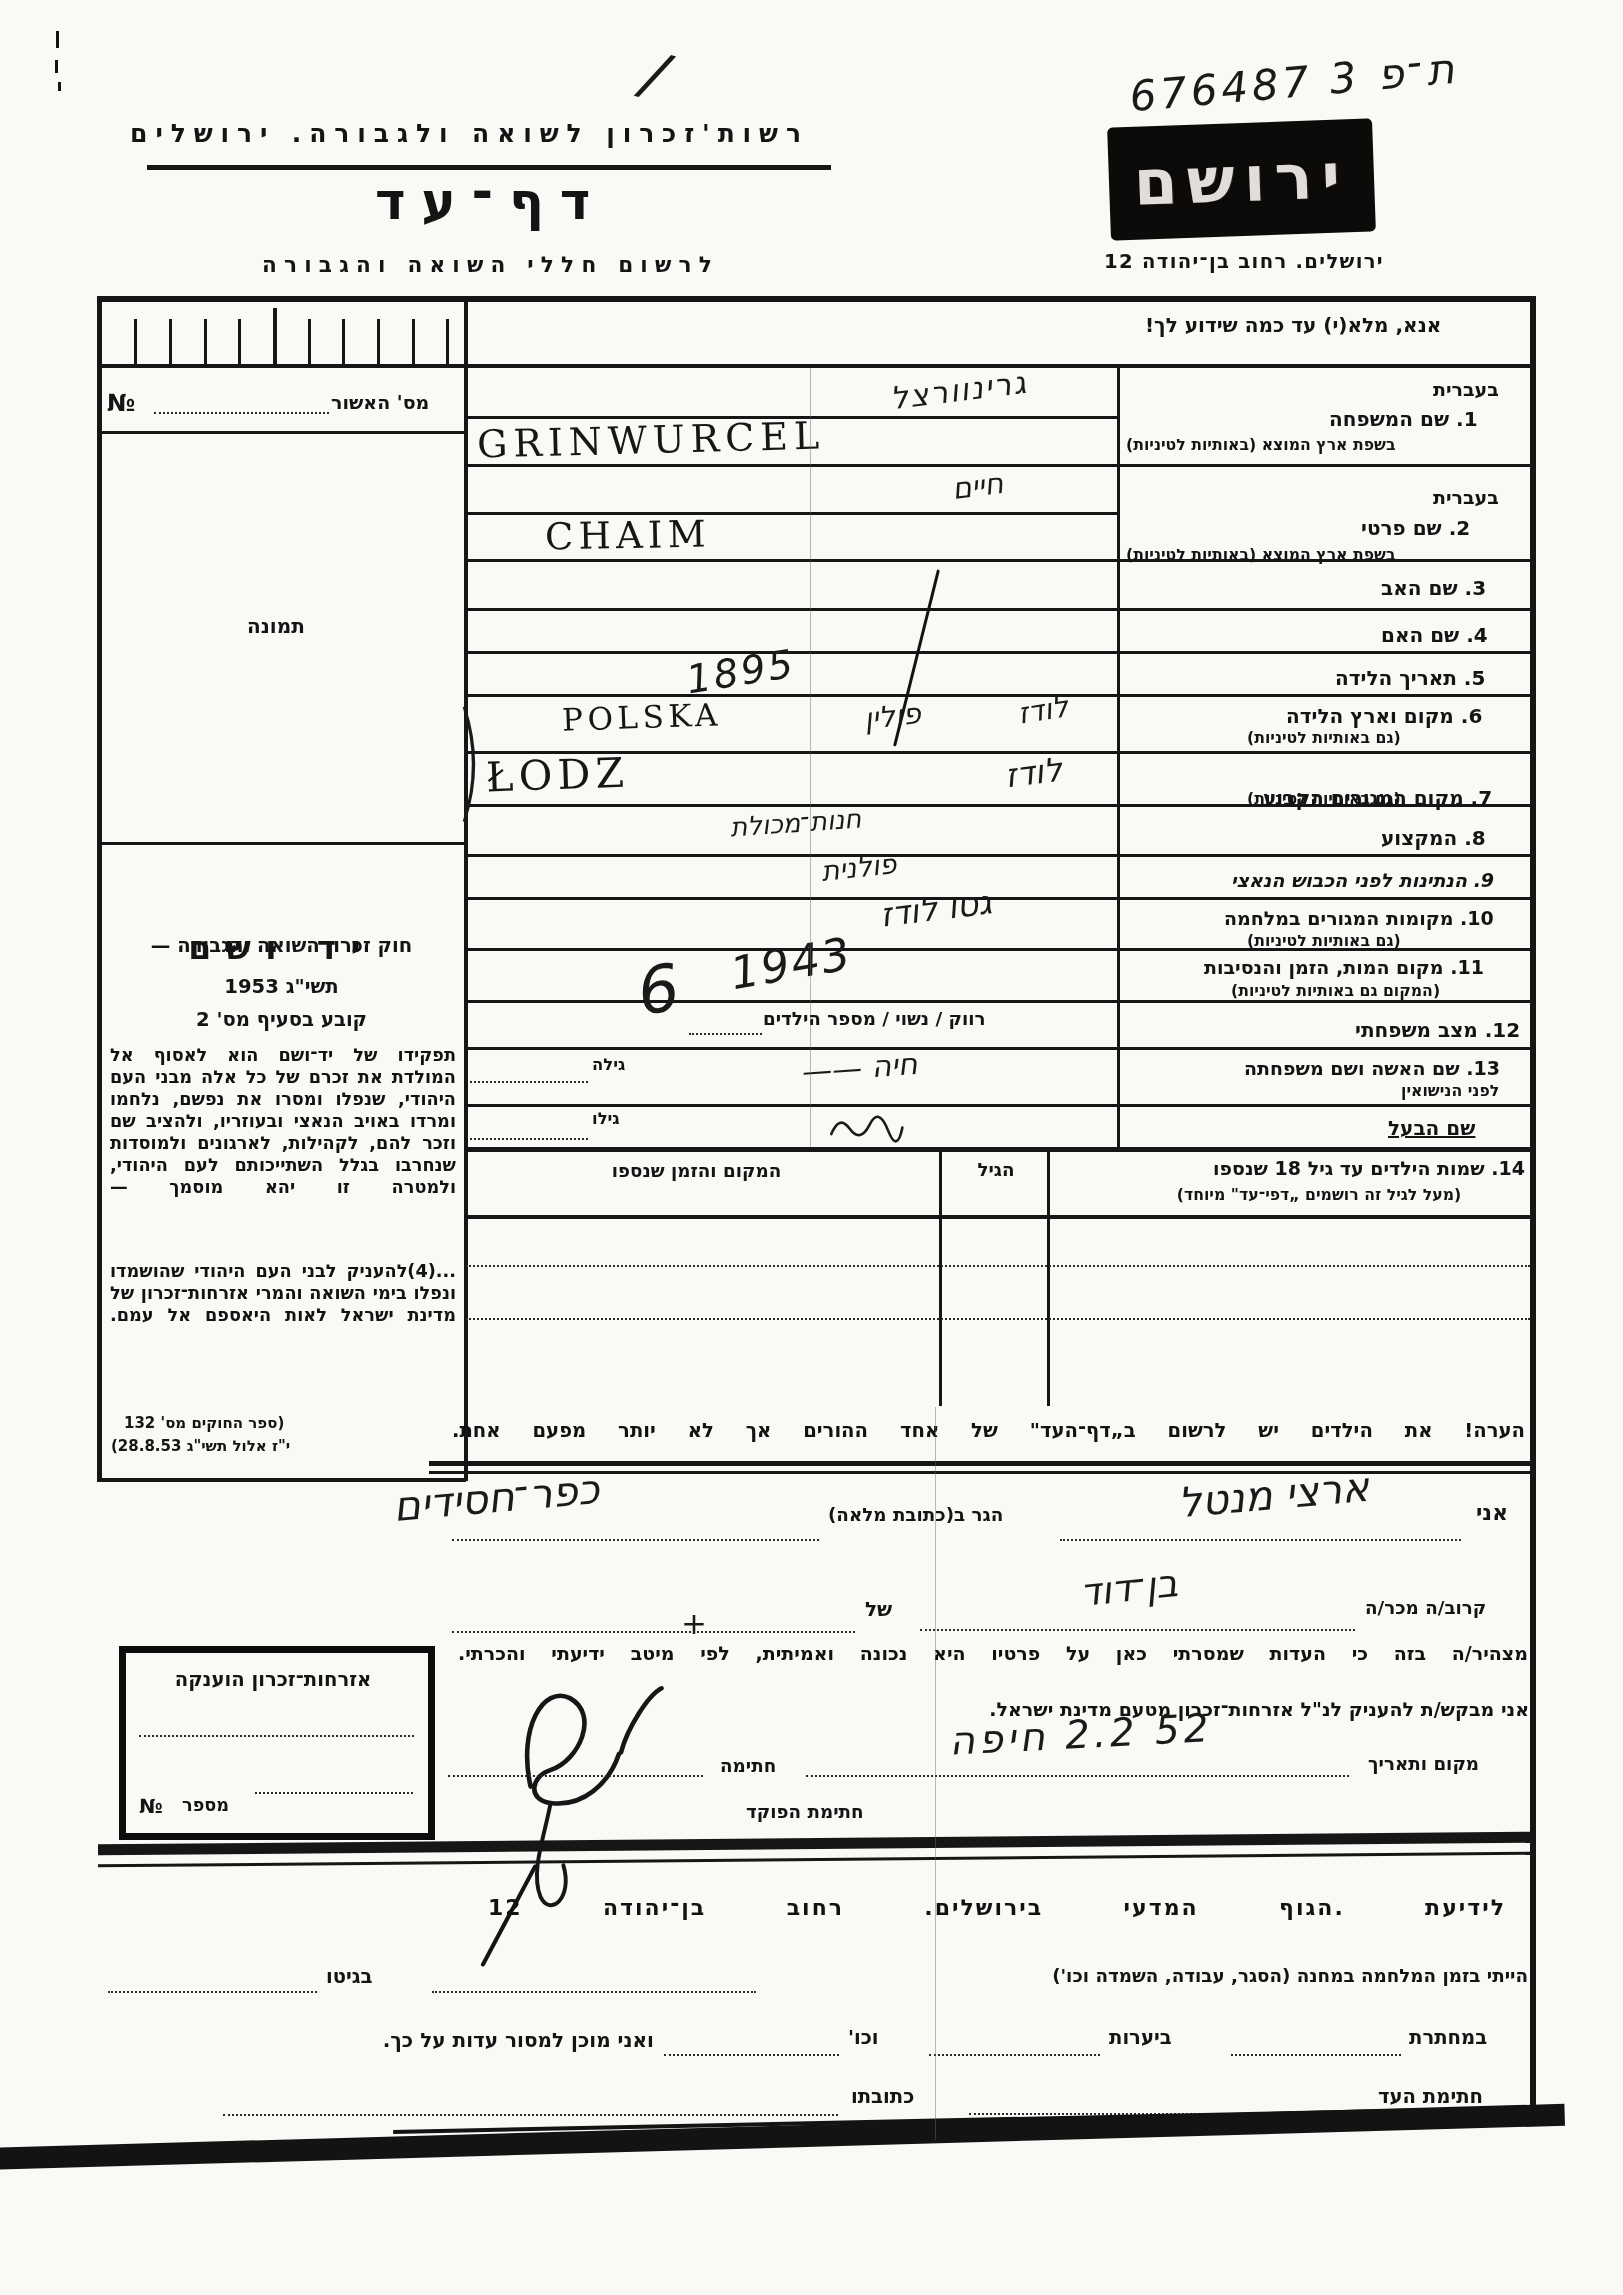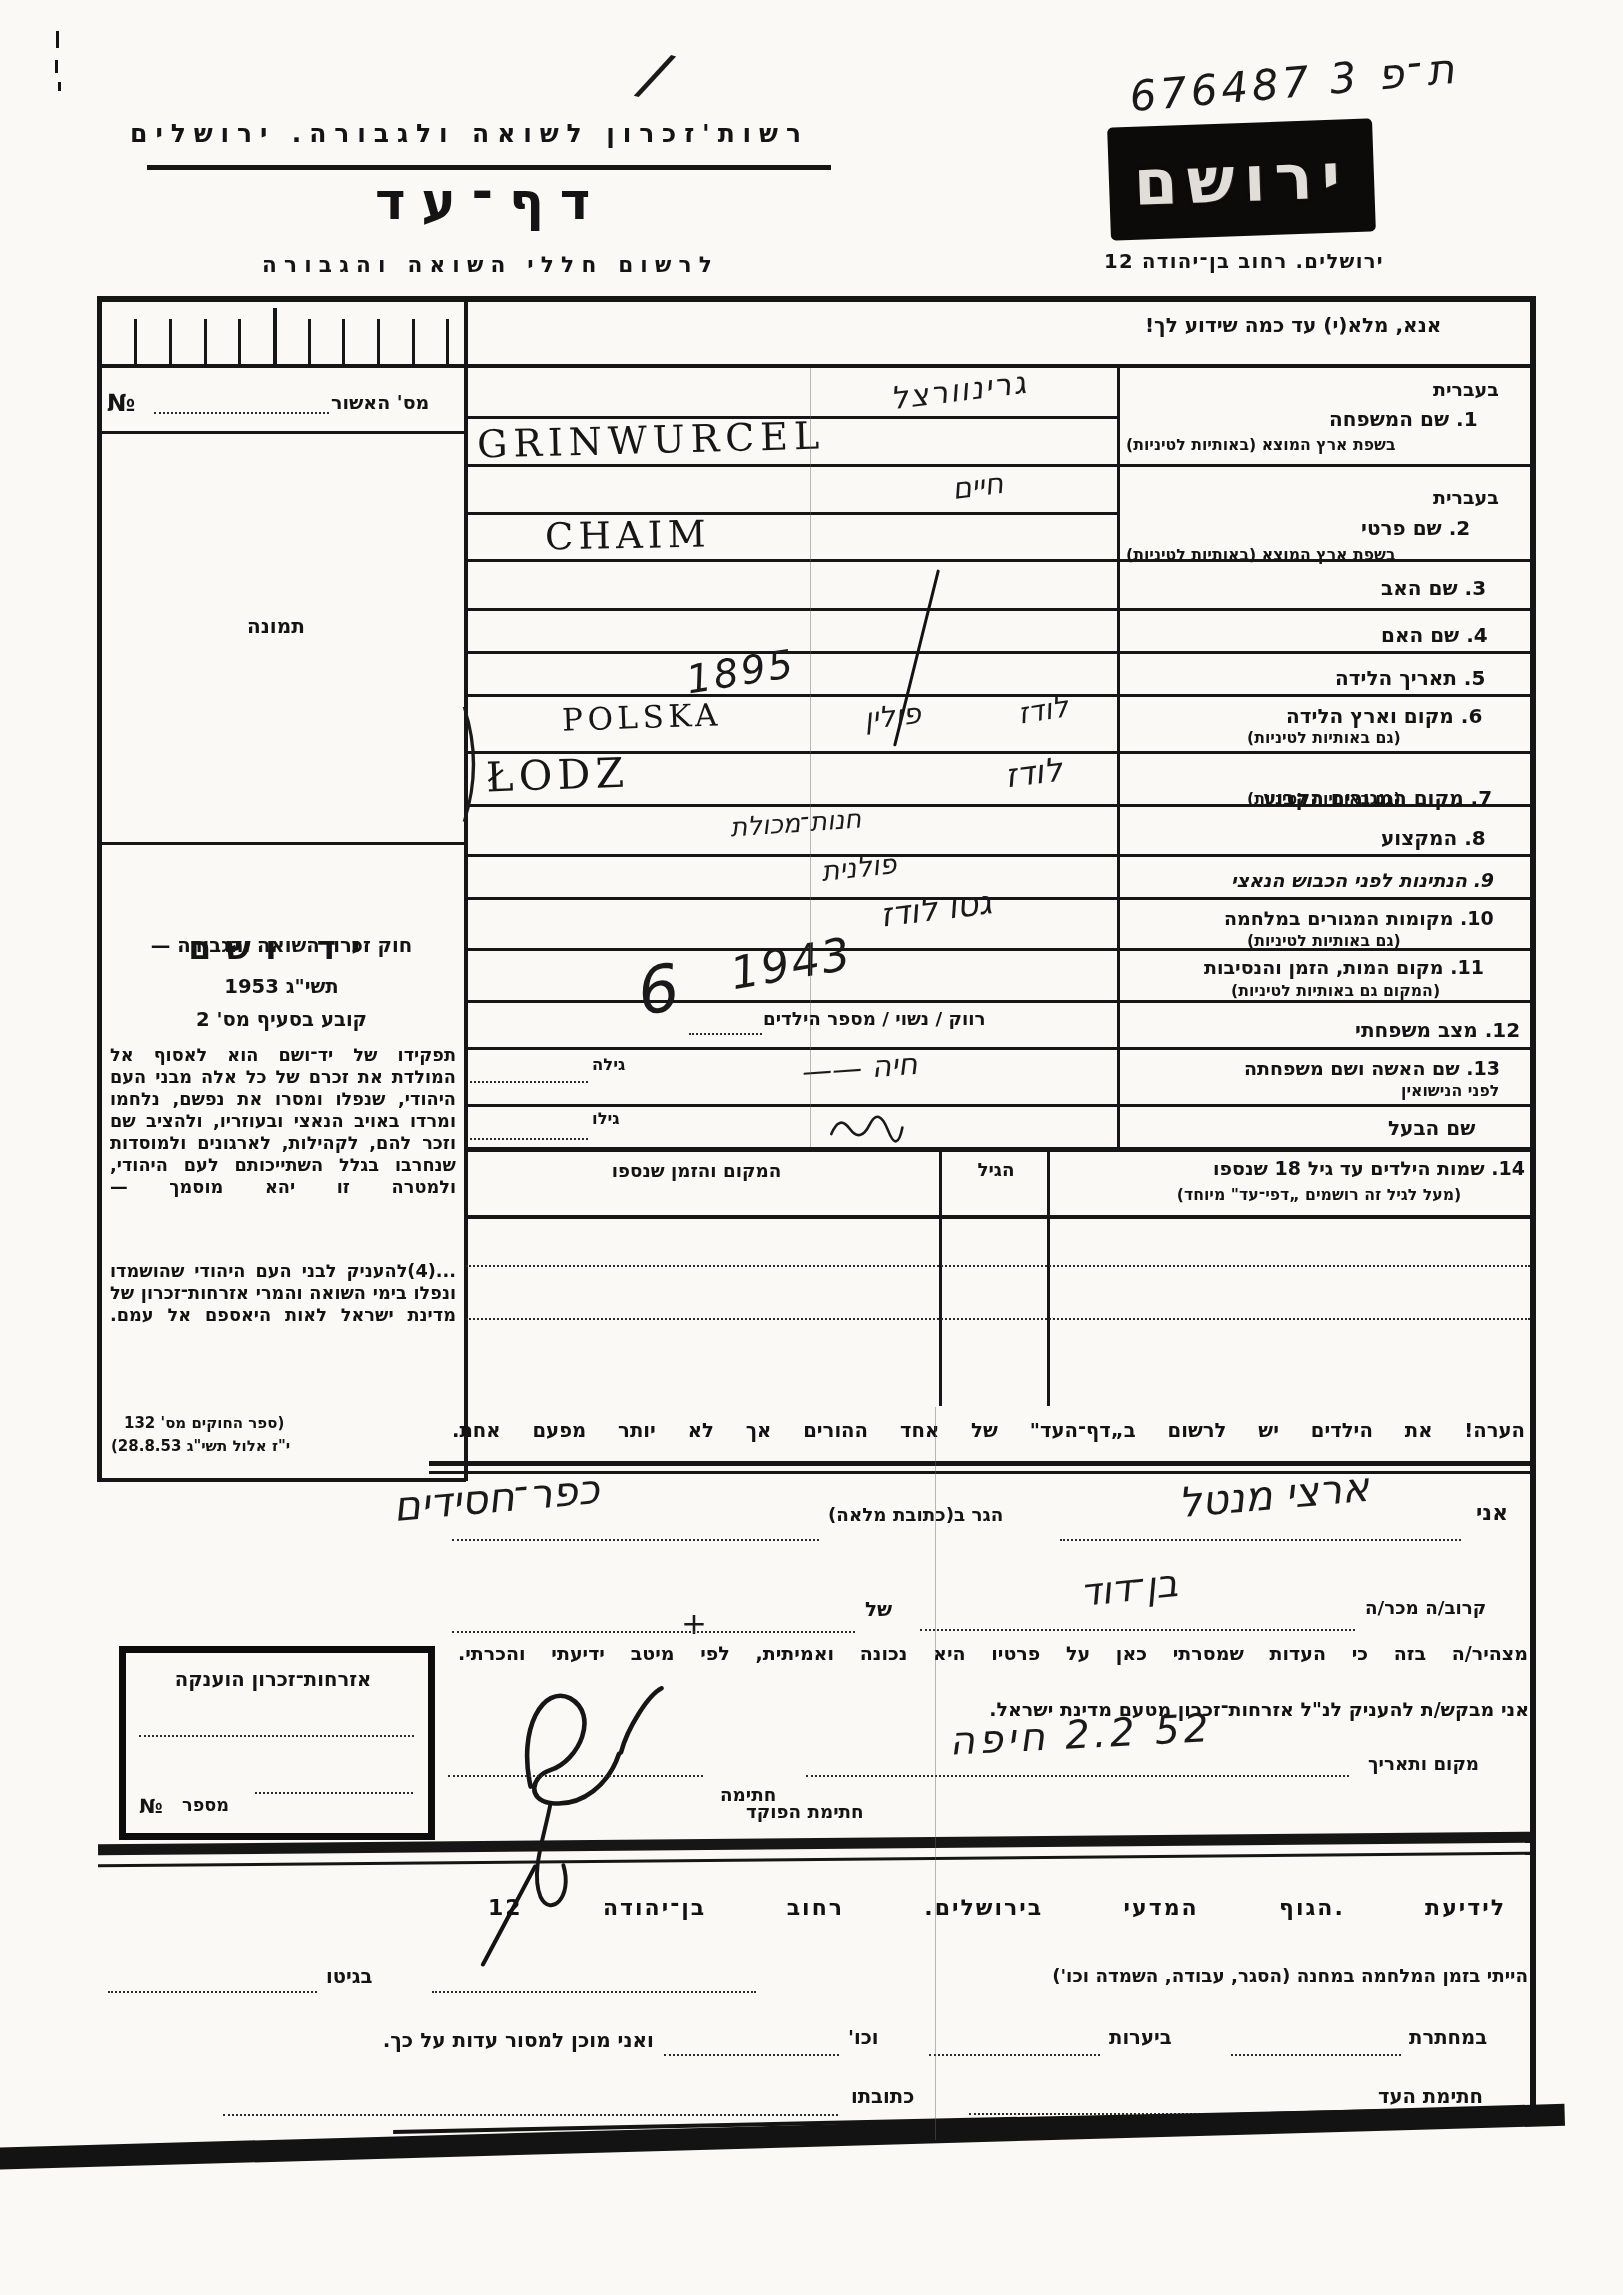--- a/index.html
+++ b/index.html
@@ -109,21 +109,21 @@
   <div class="lbl" style="left:1247px;top:931px;font-size:15.7px;">(גם באותיות לטיניות)</div>
 
   <div class="lbl" style="left:1204px;top:956px;font-size:19px;">11. מקום המות, הזמן והנסיבות</div>
   <div class="lbl" style="left:1231px;top:981px;font-size:15.7px;">(המקום גם באותיות לטיניות)</div>
 
   <div class="lbl" style="left:1355px;top:1018px;font-size:20px;">12. מצב משפחתי</div>
 
   <div class="lbl" style="left:1244px;top:1057px;font-size:19px;">13. שם האשה ושם משפחתה</div>
   <div class="lbl" style="left:1401px;top:1081px;font-size:15.7px;">לפני הנישואין</div>
 
-  <div class="lbl" style="left:1388px;top:1116px;font-size:20px;">שם הבעל</div>
+  <div class="lbl" style="left:1388px;top:1116px;font-size:20px;text-decoration:underline;">שם הבעל</div>
 
   <div class="hr" style="left:466px;top:416px;width:653px;height:2.6px;"></div>
   <div class="hr" style="left:466px;top:464px;width:1064px;height:3.3px;"></div>
   <div class="hr" style="left:466px;top:512px;width:653px;height:2.6px;"></div>
   <div class="hr" style="left:466px;top:559px;width:1064px;height:3.3px;"></div>
   <div class="hr" style="left:466px;top:608px;width:1064px;height:3.3px;"></div>
   <div class="hr" style="left:466px;top:651px;width:1064px;height:3.3px;"></div>
   <div class="hr" style="left:466px;top:694px;width:1064px;height:3.3px;"></div>
   <div class="hr" style="left:466px;top:751px;width:1064px;height:3.3px;"></div>
   <div class="hr" style="left:466px;top:804px;width:1064px;height:3.3px;"></div>
@@ -204,21 +204,21 @@
 
   <svg style="left:452px;top:1649px;" width="262" height="262" viewBox="0 0 400 400">
     <path d="M120,210 C100,120 140,55 180,75 C225,100 195,170 150,185 C120,195 115,230 150,235 C200,242 240,205 255,160" fill="none" stroke="#161616" stroke-width="7" stroke-linecap="round"></path>
     <path d="M258,158 C268,120 300,70 320,60" fill="none" stroke="#161616" stroke-width="7" stroke-linecap="round"></path>
     <path d="M150,238 C140,290 120,340 135,378 C150,410 185,380 170,330" fill="none" stroke="#161616" stroke-width="6" stroke-linecap="round"></path>
   </svg>
 
   <div class="lbl" style="left:1368px;top:1753px;width:157px;font-size:18.3px;text-align:left;">מקום ותאריך</div>
   <div class="hw" style="left:949px;top:1712px;font-size:39px;transform:rotate(-3deg);letter-spacing:3.9px;">52 2.2 חיפה</div>
   <div class="dots" style="left:806px;top:1775px;width:543px;"></div>
-  <div class="lbl" style="left:720px;top:1755px;font-size:18.3px;margin-top:29px;">חתימה</div>
+  <div class="lbl" style="left:720px;top:1755px;font-size:18.3px;">חתימה</div>
   <div class="dots" style="left:448px;top:1775px;width:255px;"></div>
   <div class="lbl" style="left:746px;top:1801px;font-size:18.3px;">חתימת הפוקד</div>
 
   <div class="hr" style="left:98px;top:1838px;width:1435px;height:10.5px;transform:rotate(-0.5deg);"></div>
   <div class="hr" style="left:98px;top:1858px;width:1435px;height:3.3px;transform:rotate(-0.5deg);"></div>
 
   <div class="abs" style="left:119px;top:1646px;width:302px;height:180px;border:7.2px solid #0c0c0c;"></div>
   <div class="lbl" style="left:134px;top:1668px;width:278px;font-size:19.6px;text-align:center;">אזרחות־זכרון הוענקה</div>
   <div class="dots" style="left:139px;top:1735px;width:275px;"></div>
   <div class="dots" style="left:255px;top:1792px;width:158px;"></div>

